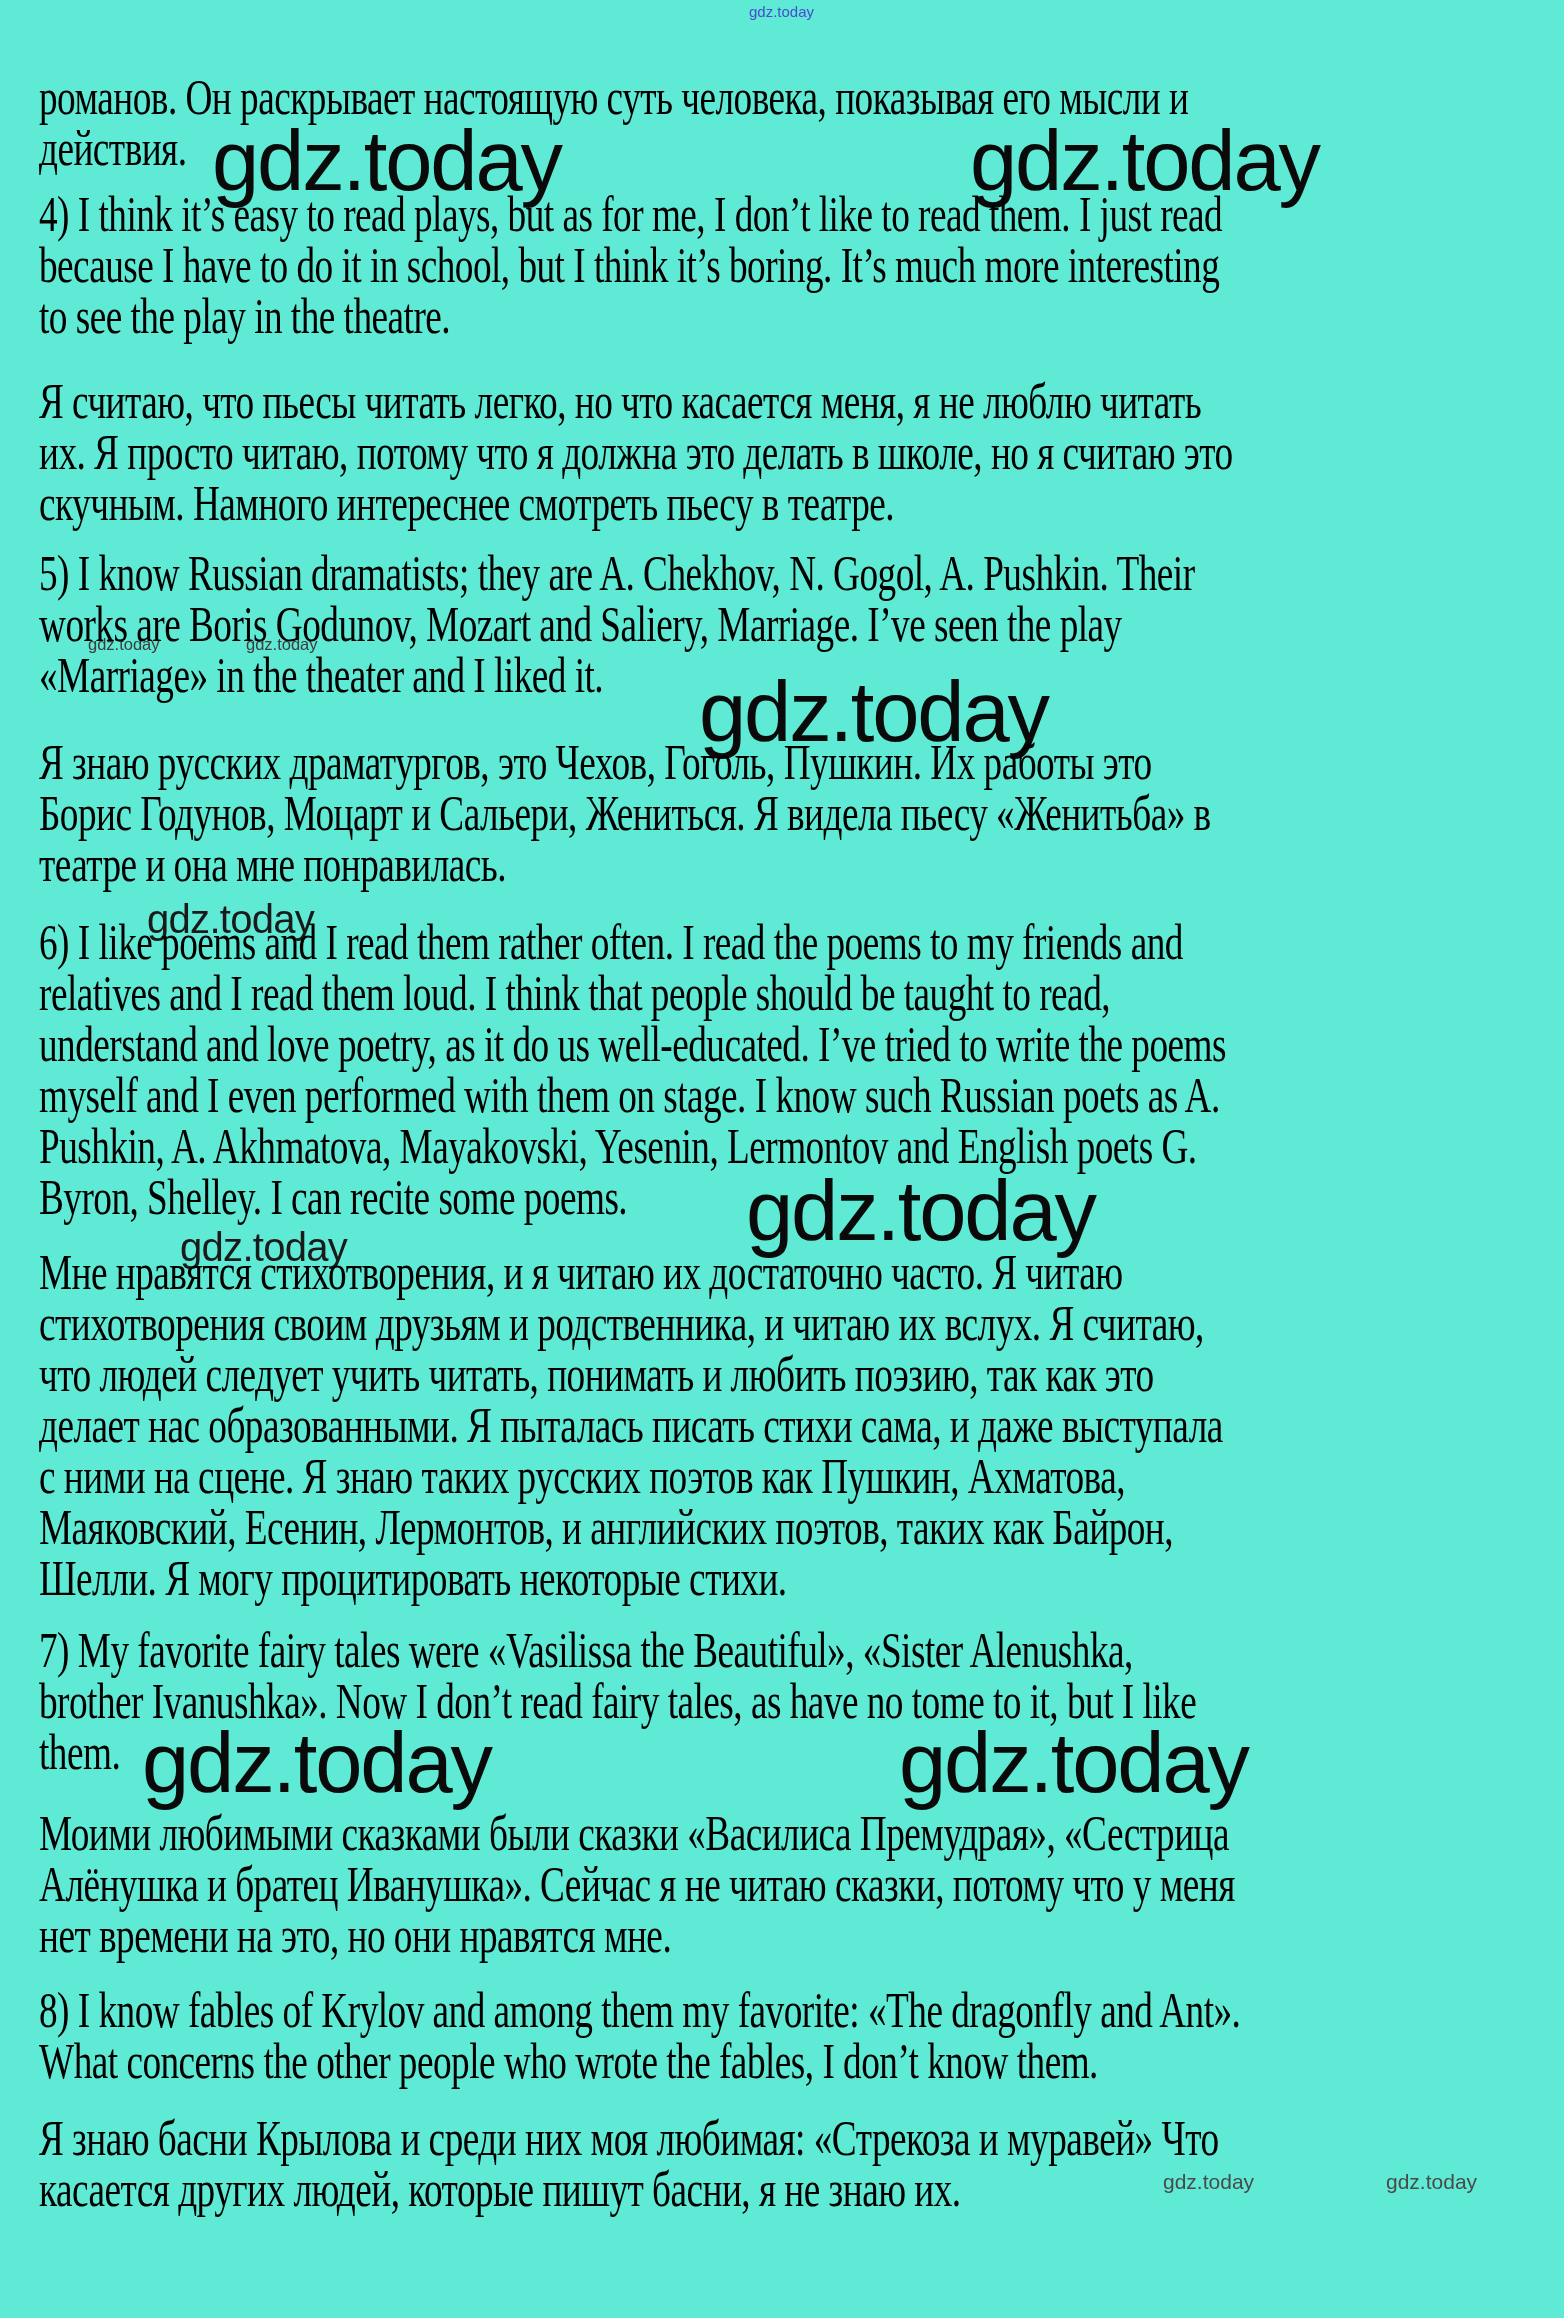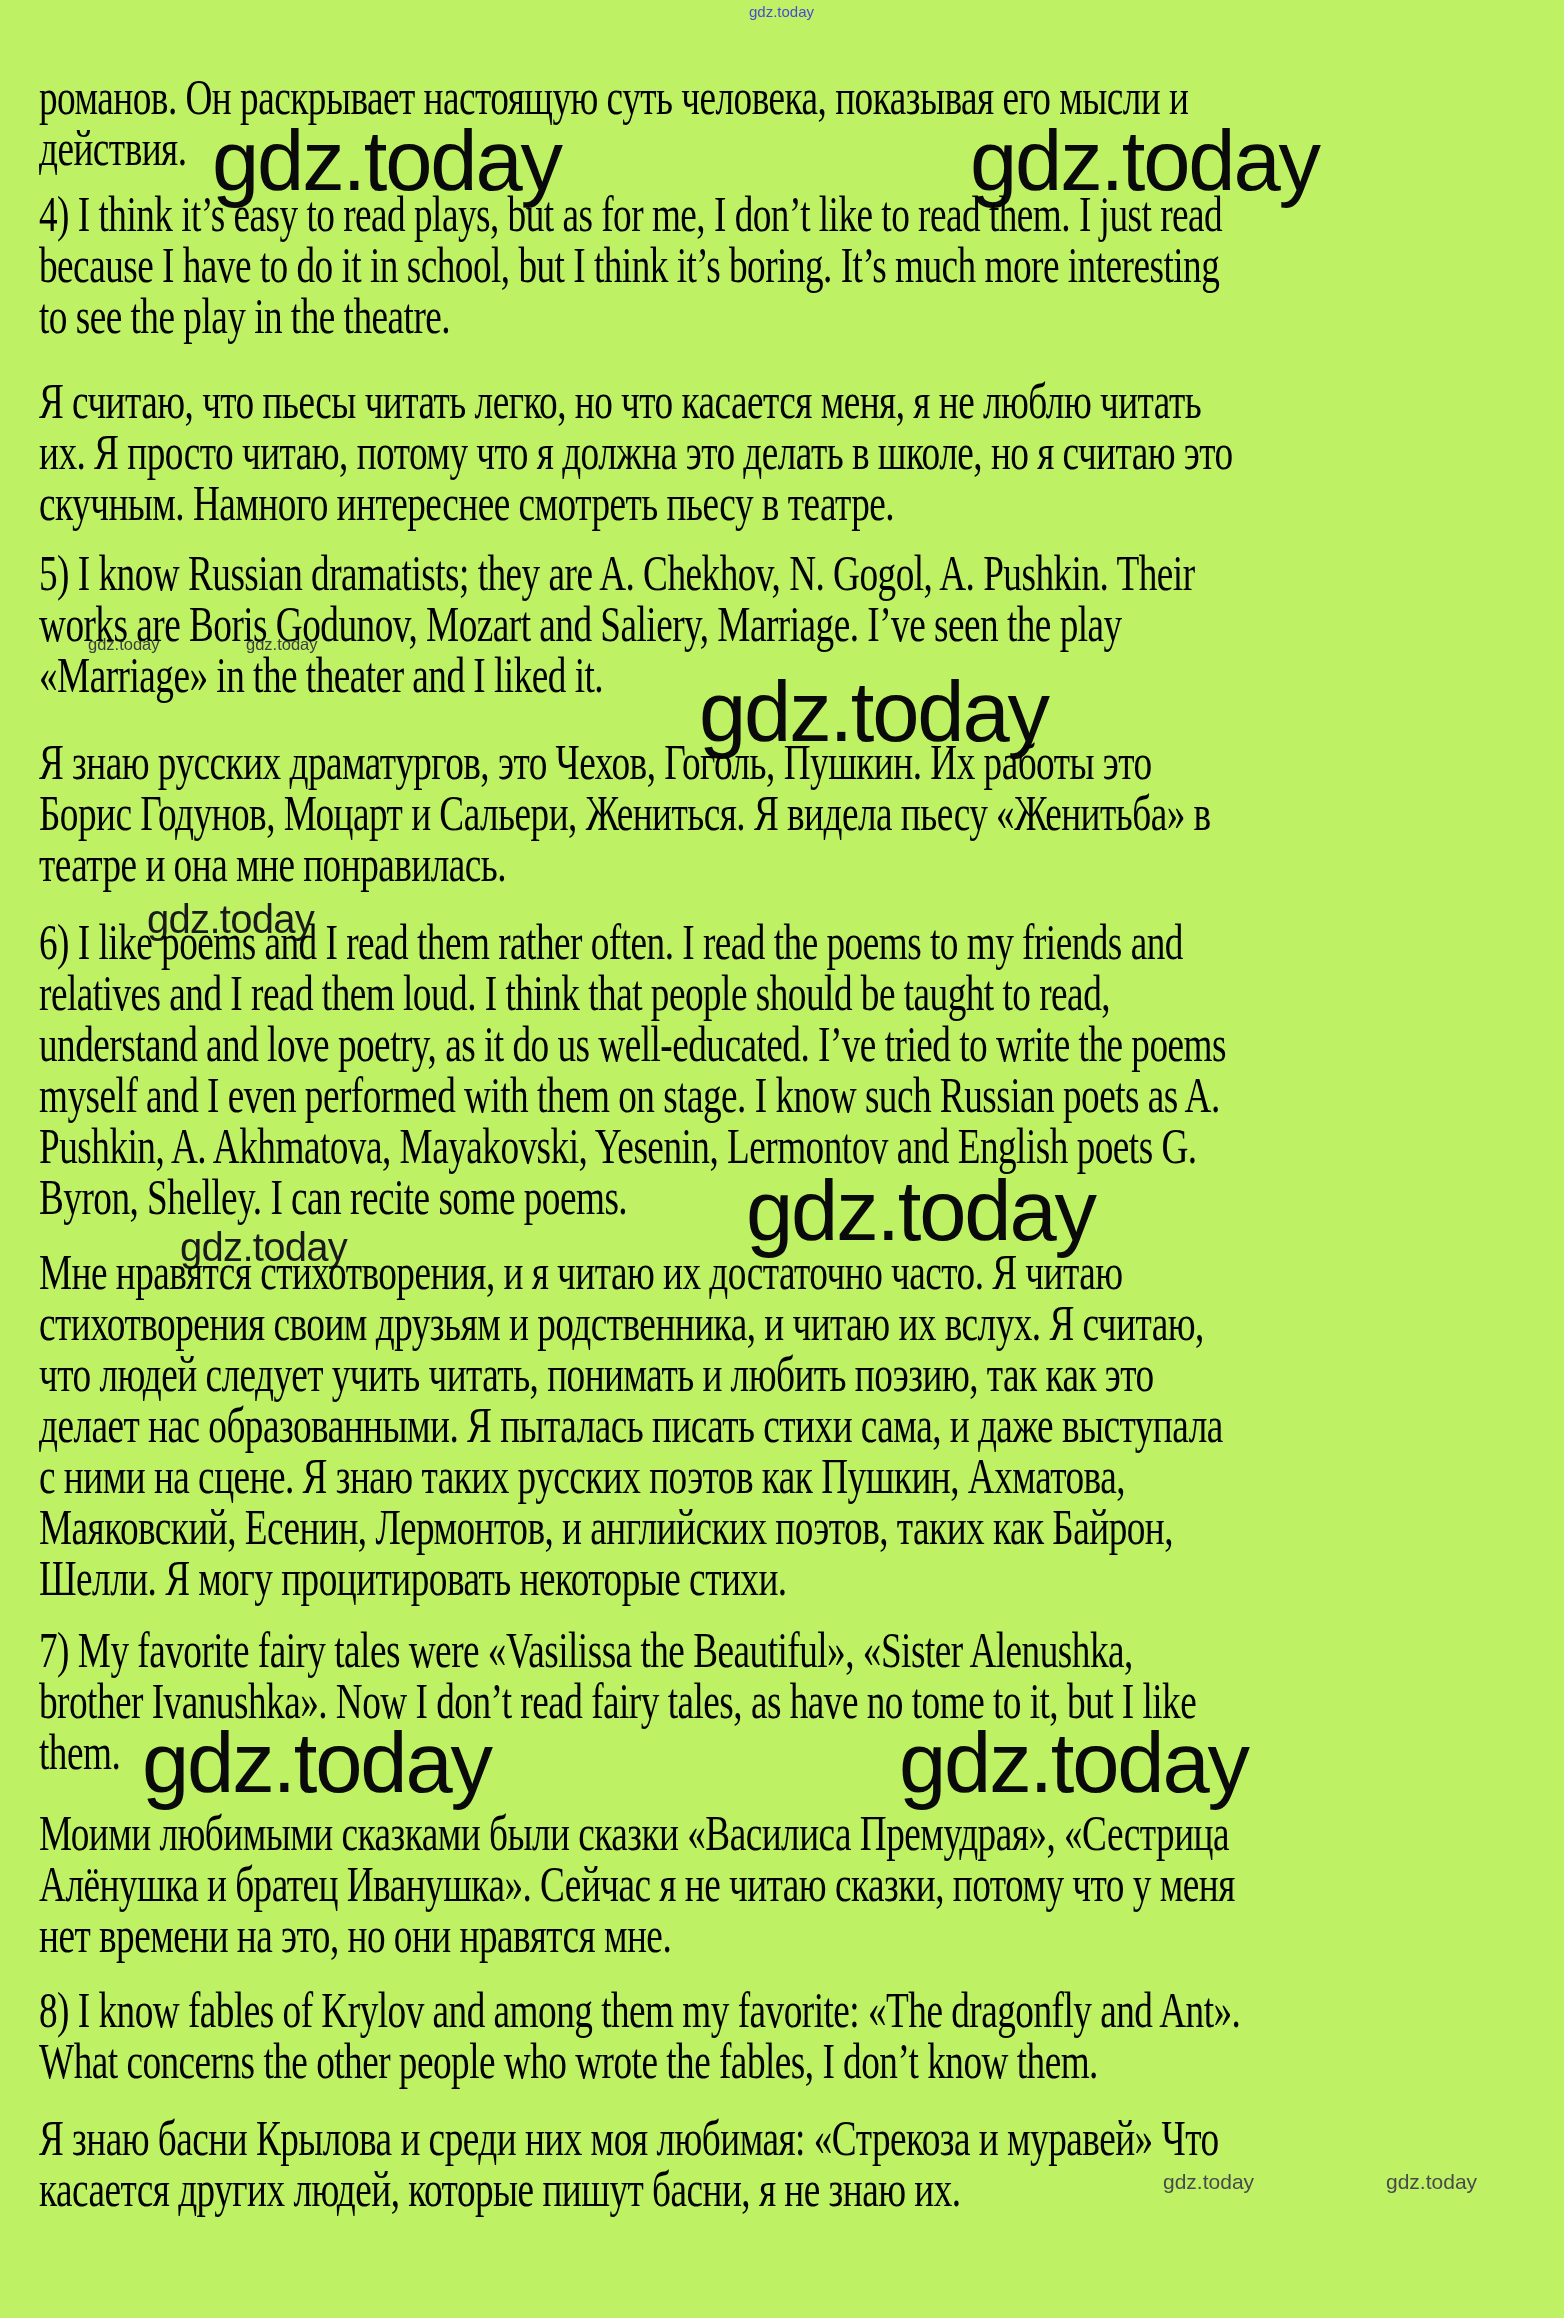--- a/index.html
+++ b/index.html
@@ -4,21 +4,21 @@
 <style>
   html, body {
     margin: 0;
     padding: 0;
     background: #ffffff;
   }
   .page {
     position: relative;
     width: 1565px;
     height: 2319px;
-    background: #bef264;
+    background: #5eead4;
     overflow: hidden;
     font-family: "Liberation Serif", "DejaVu Serif", serif;
     color: #000000;
   }
   .para {
     position: absolute;
     left: 39px;
   }
   .line {
     white-space: nowrap;

